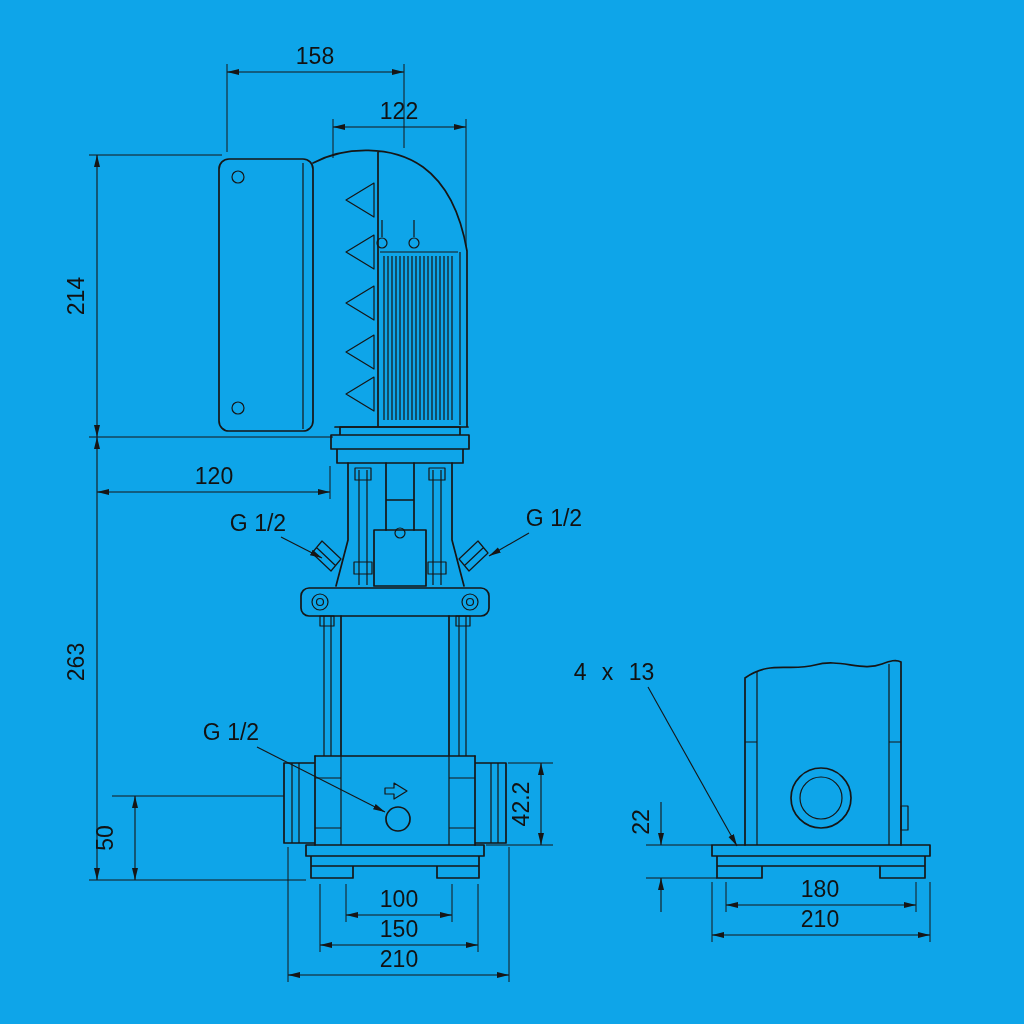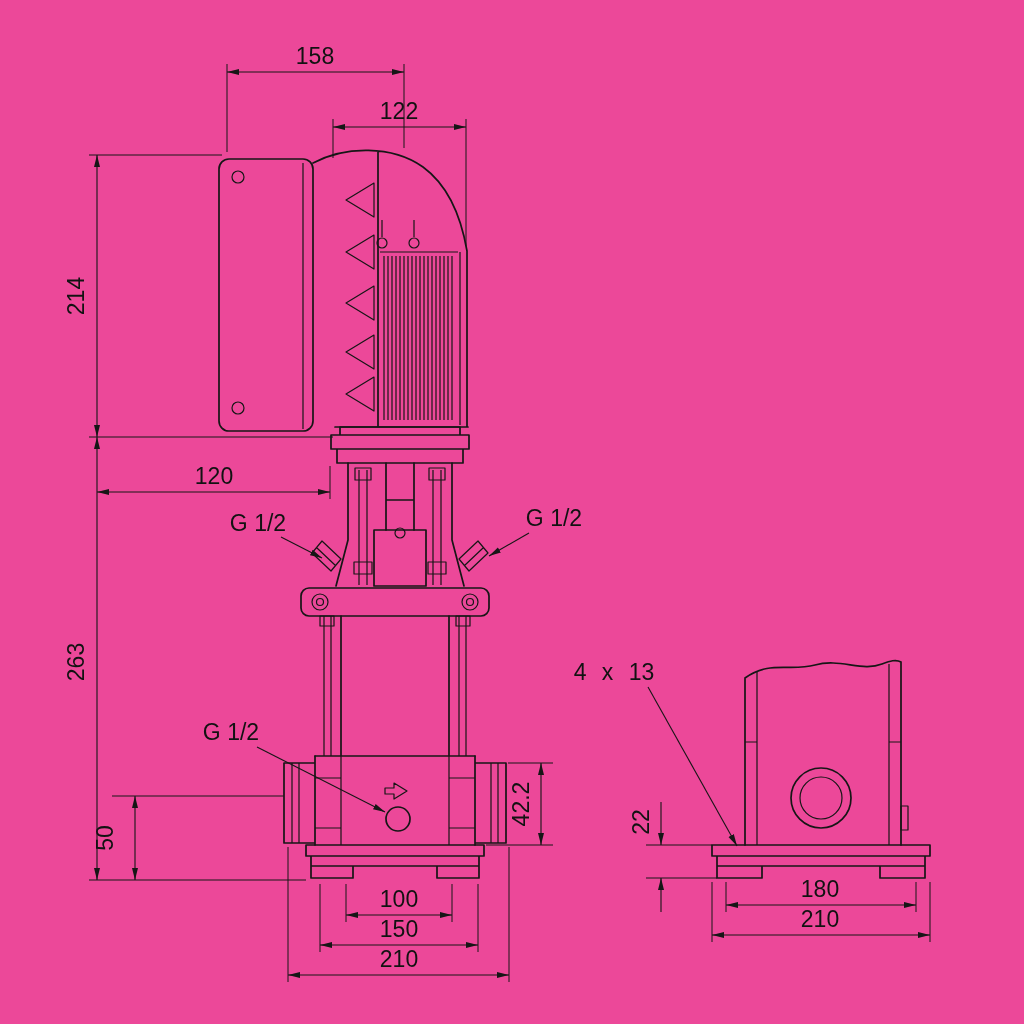--- a/index.html
+++ b/index.html
@@ -1,16 +1,16 @@
 <!DOCTYPE html>
 <html><head>
 <meta charset="utf-8">
 <style>
   html,body{margin:0;padding:0;background:#ffffff;}
-  .stage{position:relative;width:1024px;height:1024px;background:#ec4899;overflow:hidden;}
+  .stage{position:relative;width:1024px;height:1024px;background:#0ea5e9;overflow:hidden;}
   svg{display:block;}
   .part{fill:none;stroke:#161616;stroke-width:1.7;stroke-linejoin:round;stroke-linecap:round;}
   .thin{fill:none;stroke:#161616;stroke-width:1.2;stroke-linejoin:round;}
   .dim{fill:none;stroke:#161616;stroke-width:1.1;}
   .ext{fill:none;stroke:#161616;stroke-width:1.0;}
   text{font-family:"Liberation Sans","DejaVu Sans",sans-serif;font-size:23px;fill:#121212;}
   .mid{text-anchor:middle;}
   .wsp{word-spacing:9px;}
 </style>
 </head>

